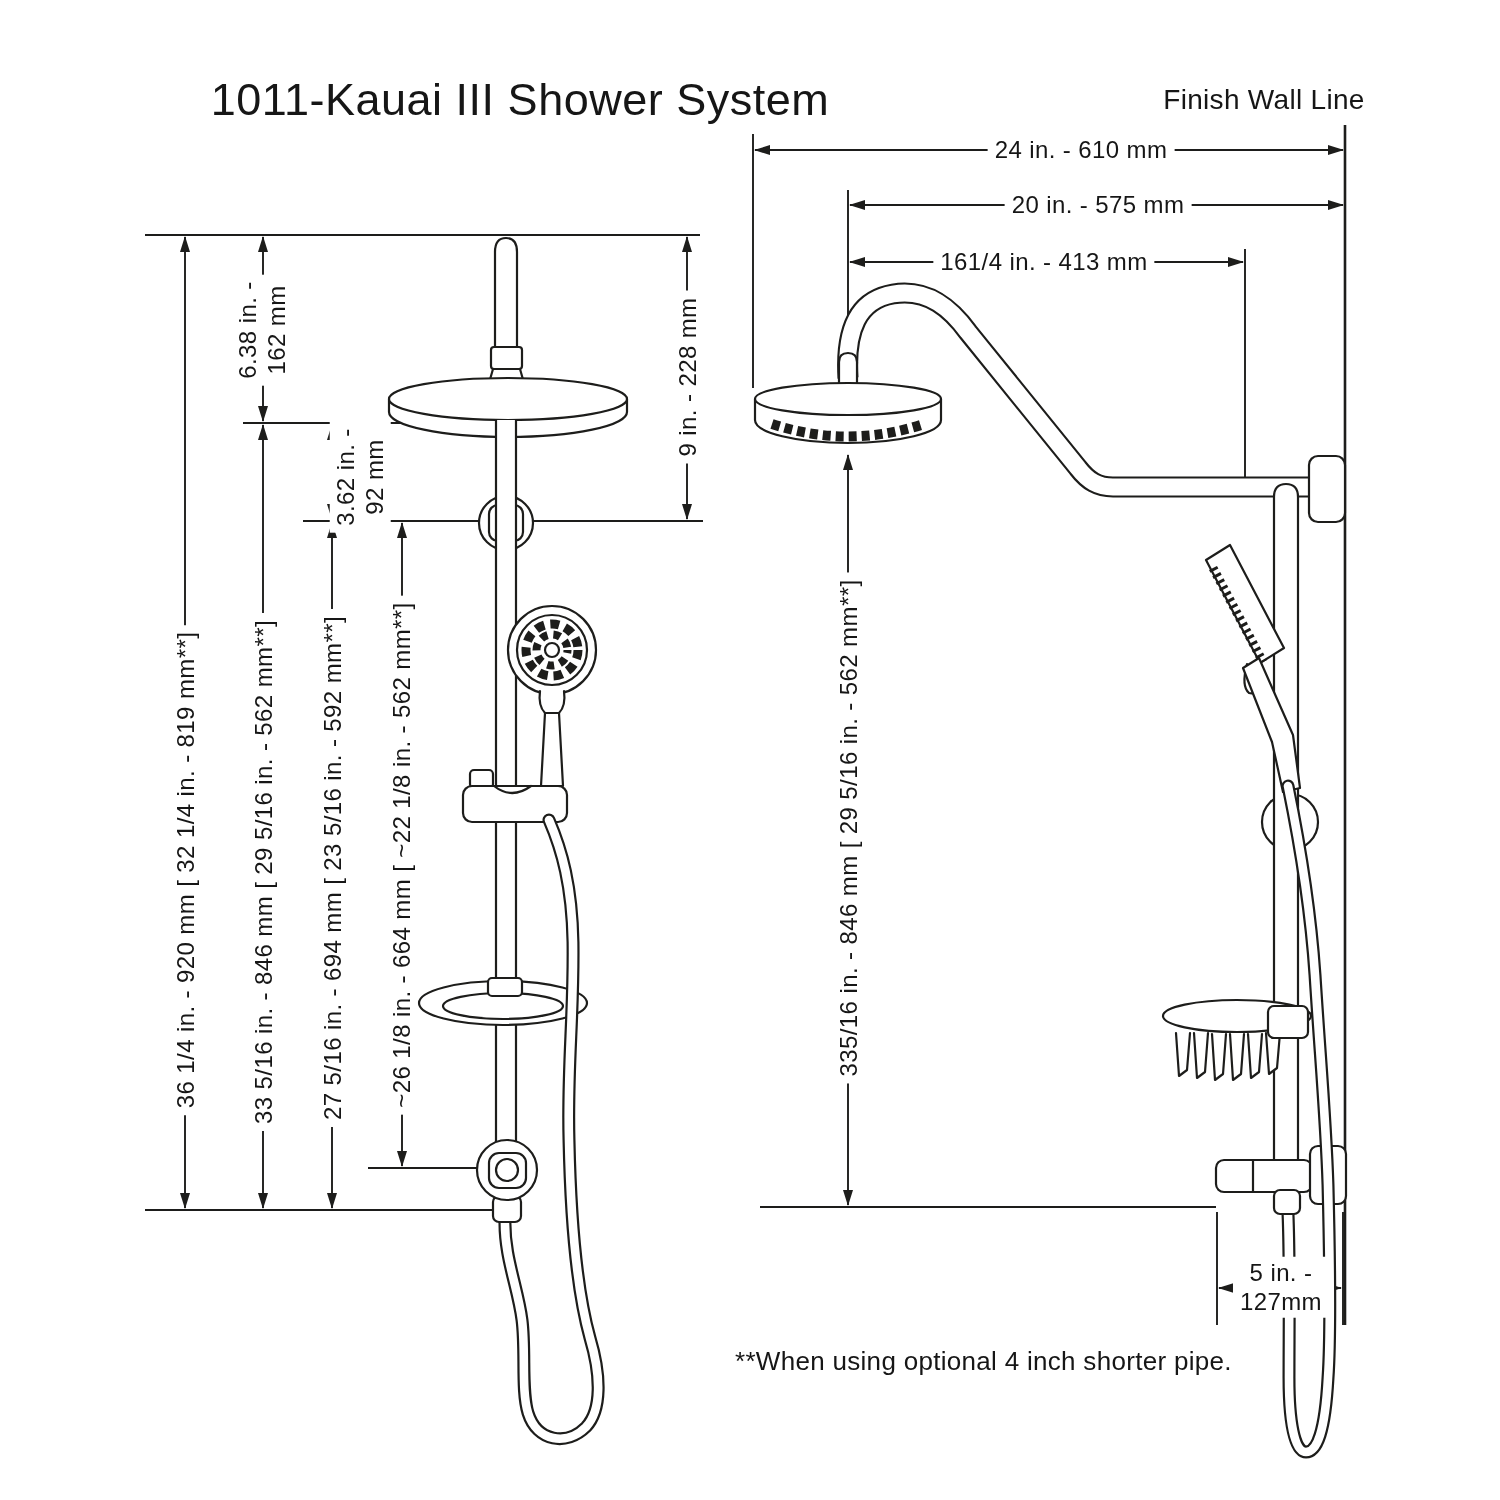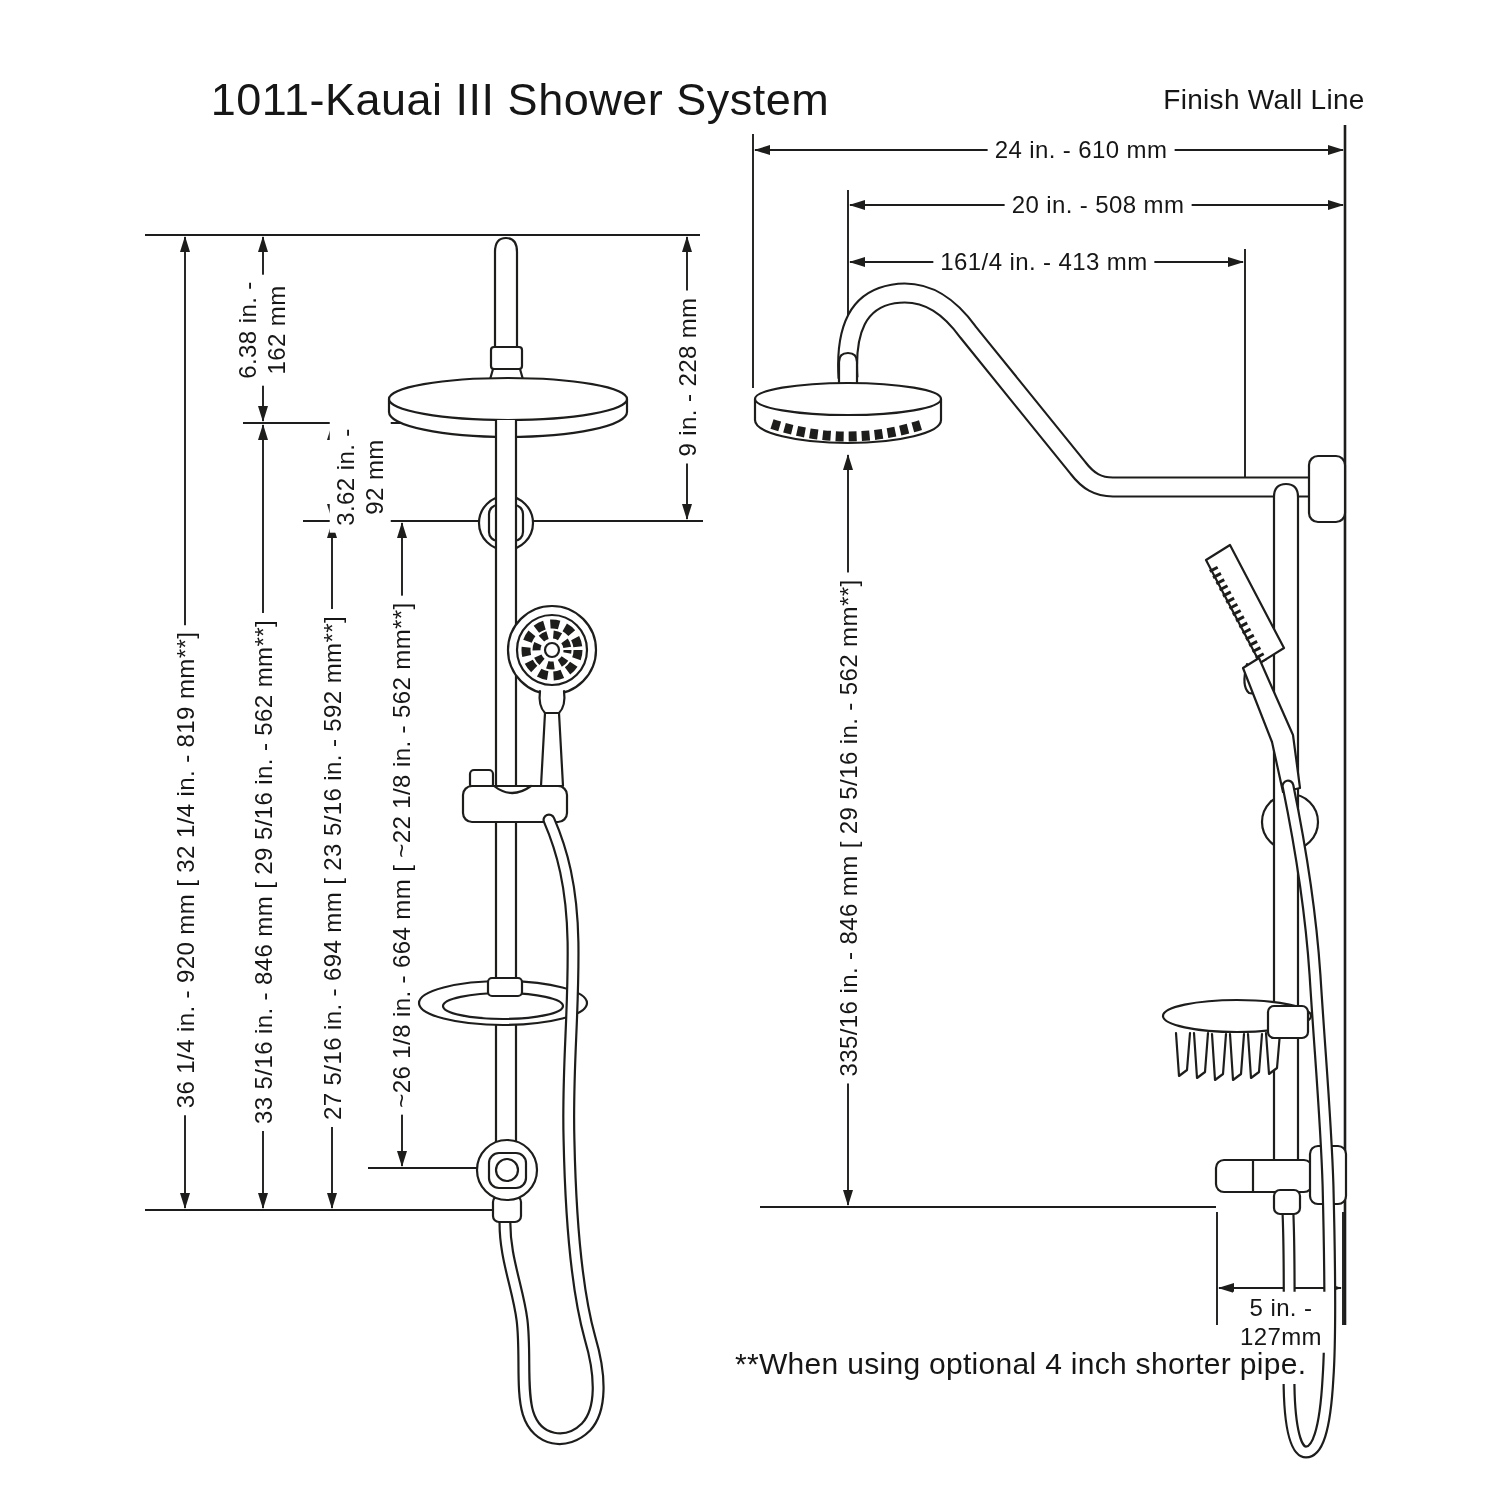--- a/index.html
+++ b/index.html
@@ -6,21 +6,21 @@
   .canvas{position:relative;width:1500px;height:1500px;background:#ffffff;overflow:hidden;
           font-family:"Liberation Sans",sans-serif;color:#161616;}
   svg{position:absolute;left:0;top:0;}
   .lbl{position:absolute;background:#ffffff;color:#161616;white-space:nowrap;text-align:center;
        line-height:1.22;padding:1px 7px;}
   .ctr{transform:translate(-50%,-50%);}
   .rot{transform:translate(-50%,-50%) rotate(-90deg);}
   .title{font-size:45px;font-weight:500;letter-spacing:.5px;}
   .wall{font-size:28px;letter-spacing:.3px;margin-left:18px;}
   .dimtxt{font-size:24px;letter-spacing:.4px;}
-  .foot{font-size:30px;letter-spacing:.3px;}
+  .foot{font-size:26px;letter-spacing:.3px;}
   .dim line, .dim path{stroke:#1d1d1b;stroke-width:1.9;fill:none;}
   .ref{stroke:#1d1d1b;stroke-width:1.9;fill:none;}
   .wline{stroke:#1d1d1b;stroke-width:2.6;fill:none;}
   .dr{stroke:#1d1d1b;stroke-width:2.2;fill:none;stroke-linejoin:round;stroke-linecap:round;}
   .drw{stroke:#1d1d1b;stroke-width:2.2;fill:#ffffff;stroke-linejoin:round;stroke-linecap:round;}
   .hoseO{stroke:#1d1d1b;stroke-width:13;fill:none;stroke-linecap:round;}
   .hoseI{stroke:#ffffff;stroke-width:8.6;fill:none;stroke-linecap:round;}
   .armO{stroke:#1d1d1b;stroke-width:21;fill:none;stroke-linecap:butt;}
   .armI{stroke:#ffffff;stroke-width:16.8;fill:none;stroke-linecap:butt;}
 </style>
@@ -171,39 +171,39 @@
       <path class="hoseI" d="M1288,786 C1297,830 1310,900 1315,975 C1320,1055 1326,1120 1328,1185 C1330,1265 1331,1335 1328,1378 C1325,1432 1317,1452 1306,1452 C1294,1452 1289,1420 1289,1378 C1289,1330 1290,1262 1288,1214"></path>
       <rect class="drw" x="1274" y="1190" width="26" height="24" rx="6"></rect>
     </g>
   </g>
 </svg>
 
 <div class="lbl title ctr" style="left:520px;top:100px;">1011-Kauai III Shower System</div>
 <div class="lbl wall ctr" style="left:1246px;top:100px;">Finish Wall Line</div>
 
 <div class="lbl dimtxt ctr" style="left:1049px;top:150px;margin-left:32px;">24 in. - 610 mm</div>
-<div class="lbl dimtxt ctr" style="left:1098px;top:205px;">20 in. - 508 mm</div>
+<div class="lbl dimtxt ctr" style="left:1098px;top:205px;">20 in. - 575 mm</div>
 <div class="lbl dimtxt ctr" style="left:1044px;top:262px;text-align:center;">161/4 in. - 413 mm</div>
 
 <div class="lbl dimtxt rot" style="left:262px;top:330px;">
   <span style="display:block">6.38 in. -</span>
   <span style="display:block">162 mm</span>
 </div>
 <div class="lbl dimtxt rot" style="left:360px;top:477px;">
   <span style="display:block">3.62 in. -</span>
   <span style="display:block">92 mm</span>
 </div>
 <div class="lbl dimtxt rot" style="left:688px;top:377px;">9 in. - 228 mm</div>
 
 <div class="lbl dimtxt rot" style="left:186px;top:870px;">36 1/4 in. - 920 mm [ 32 1/4 in. - 819 mm**]</div>
 <div class="lbl dimtxt rot" style="left:264px;top:872px;">33 5/16 in. - 846 mm [ 29 5/16 in. - 562 mm**]</div>
 <div class="lbl dimtxt rot" style="left:333px;top:868px;">27 5/16 in. - 694 mm [ 23 5/16 in. - 592 mm**]</div>
 <div class="lbl dimtxt rot" style="left:402px;top:855px;">~26 1/8 in. - 664 mm [ ~22 1/8 in. - 562 mm**]</div>
 <div class="lbl dimtxt rot" style="left:849px;top:828px;">335/16 in. - 846 mm [ 29 5/16 in. - 562 mm**]</div>
 
-<div class="lbl dimtxt ctr" style="left:1281px;top:1322px;">
+<div class="lbl dimtxt ctr" style="left:1281px;top:1287px;">
   <span style="display:block">5 in. -</span>
   <span style="display:block">127mm</span>
 </div>
 
 <div class="lbl foot" style="left:728px;top:1345px;">**When using optional 4 inch shorter pipe.</div>
 
 </div>
 
 </body></html>

